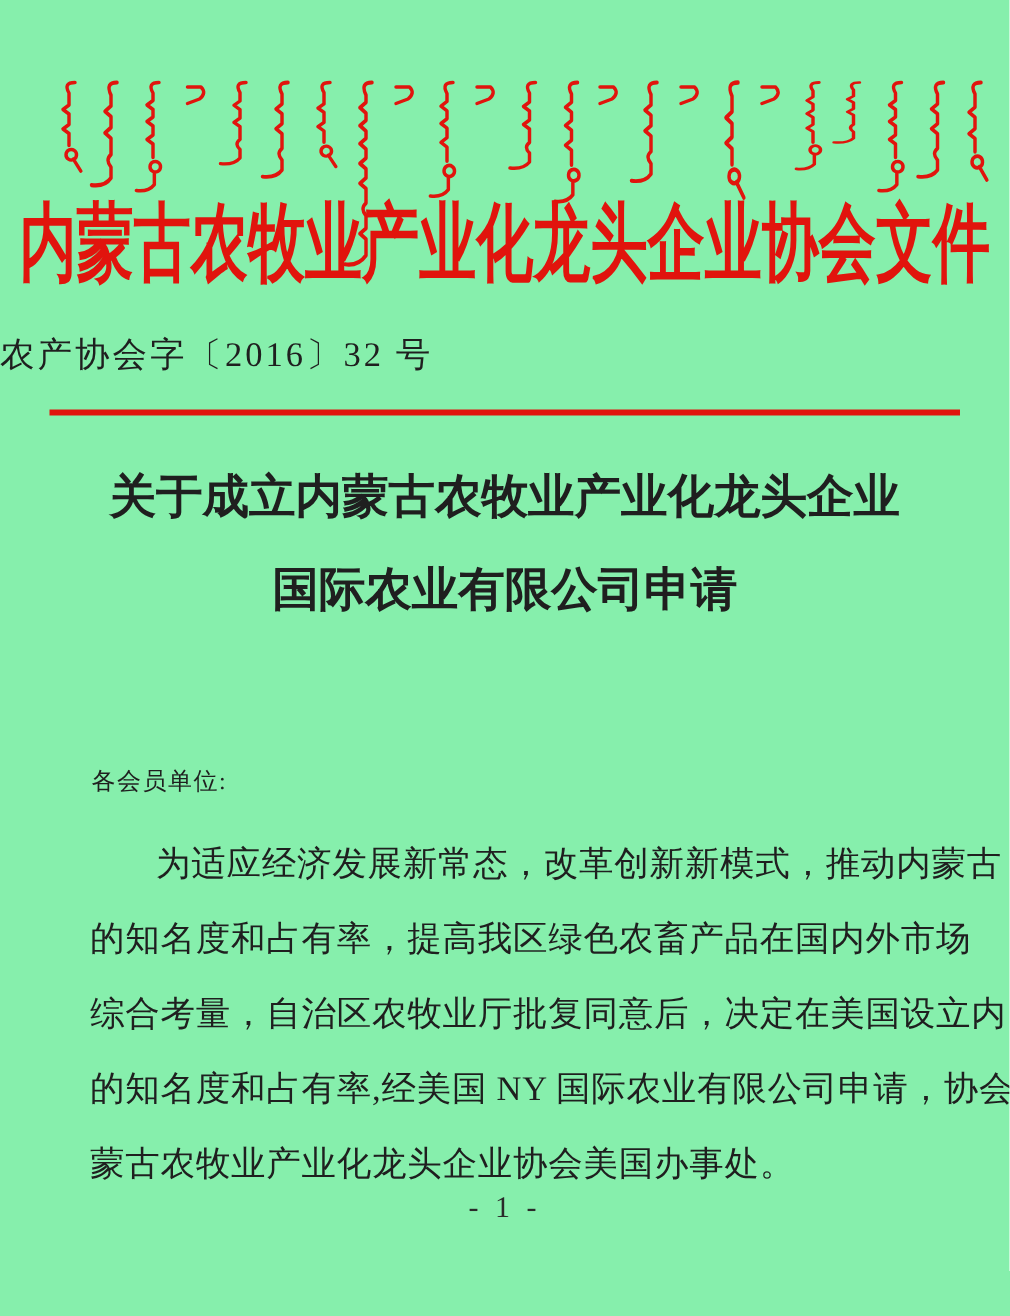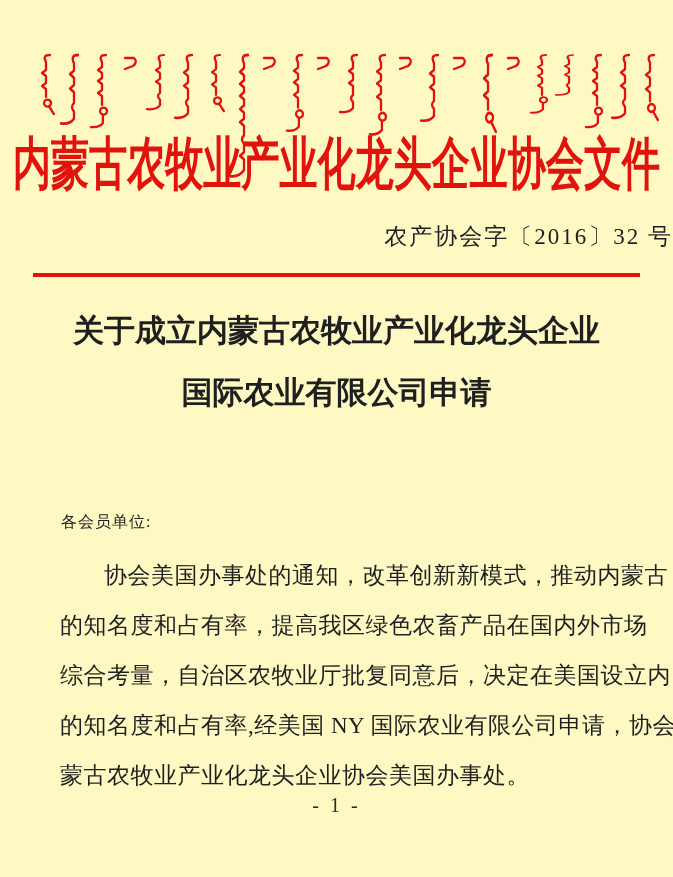--- a/index.html
+++ b/index.html
@@ -9,21 +9,21 @@
   *{margin:0;padding:0;box-sizing:border-box;}
   html,body{background:#ffffff;}
   body{
     font-family:"Liberation Serif","DejaVu Serif",serif;
     color:var(--ink);
   }
   .page{
     position:relative;
     width:673px;
     height:877px;
-    background:#fef9c3;
+    background:#86efac;
     overflow:hidden;
   }
   
   .mongolian{
     position:absolute;
     left:30px;
     top:53px;
     width:630px;
     height:132px;
   }
@@ -43,21 +43,21 @@
     text-align-last:justify;
     transform:scaleY(1.5);
     transform-origin:center top;
     letter-spacing:0;
   }
   .doc-number{
     position:absolute;
     left:0;
     top:221px;
     width:100%;
-    text-align:right;
+    text-align:left;
     font-size:23px;
     letter-spacing:2px;
     color:var(--ink);
   }
   .red-line{
     position:absolute;
     left:33px;
     top:273px;
     width:607px;
     height:4px;
@@ -165,21 +165,21 @@
   <div class="red-line"></div>
 
   <div class="doc-title">
     <div class="line">关于成立内蒙古农牧业产业化龙头企业</div>
     <div class="line">国际农业有限公司申请</div>
   </div>
 
   <div class="salutation">各会员单位:</div>
 
   <div class="body-text">
-    <div class="body-line indent">协会美国办事处的通知，改革创新新模式，推动内蒙古</div>
+    <div class="body-line indent">为适应经济发展新常态，改革创新新模式，推动内蒙古</div>
     <div class="body-line">的知名度和占有率，提高我区绿色农畜产品在国内外市场</div>
     <div class="body-line">综合考量，自治区农牧业厅批复同意后，决定在美国设立内</div>
     <div class="body-line">的知名度和占有率,经美国 NY 国际农业有限公司申请，协会</div>
     <div class="body-line last">蒙古农牧业产业化龙头企业协会美国办事处。</div>
   </div>
 
   <div class="page-number">- 1 -</div>
 
 </div>
 

